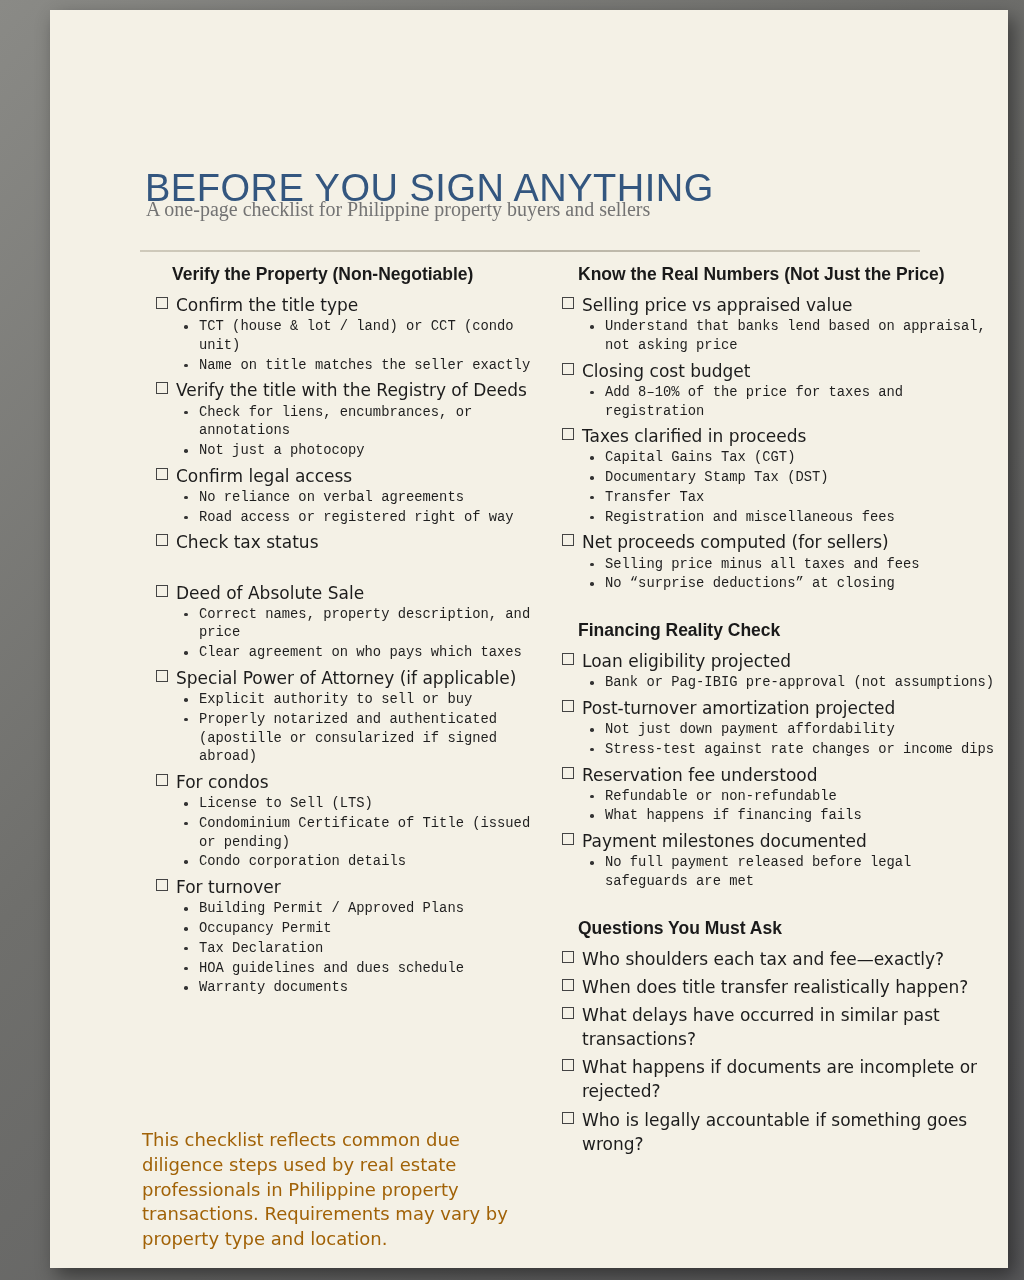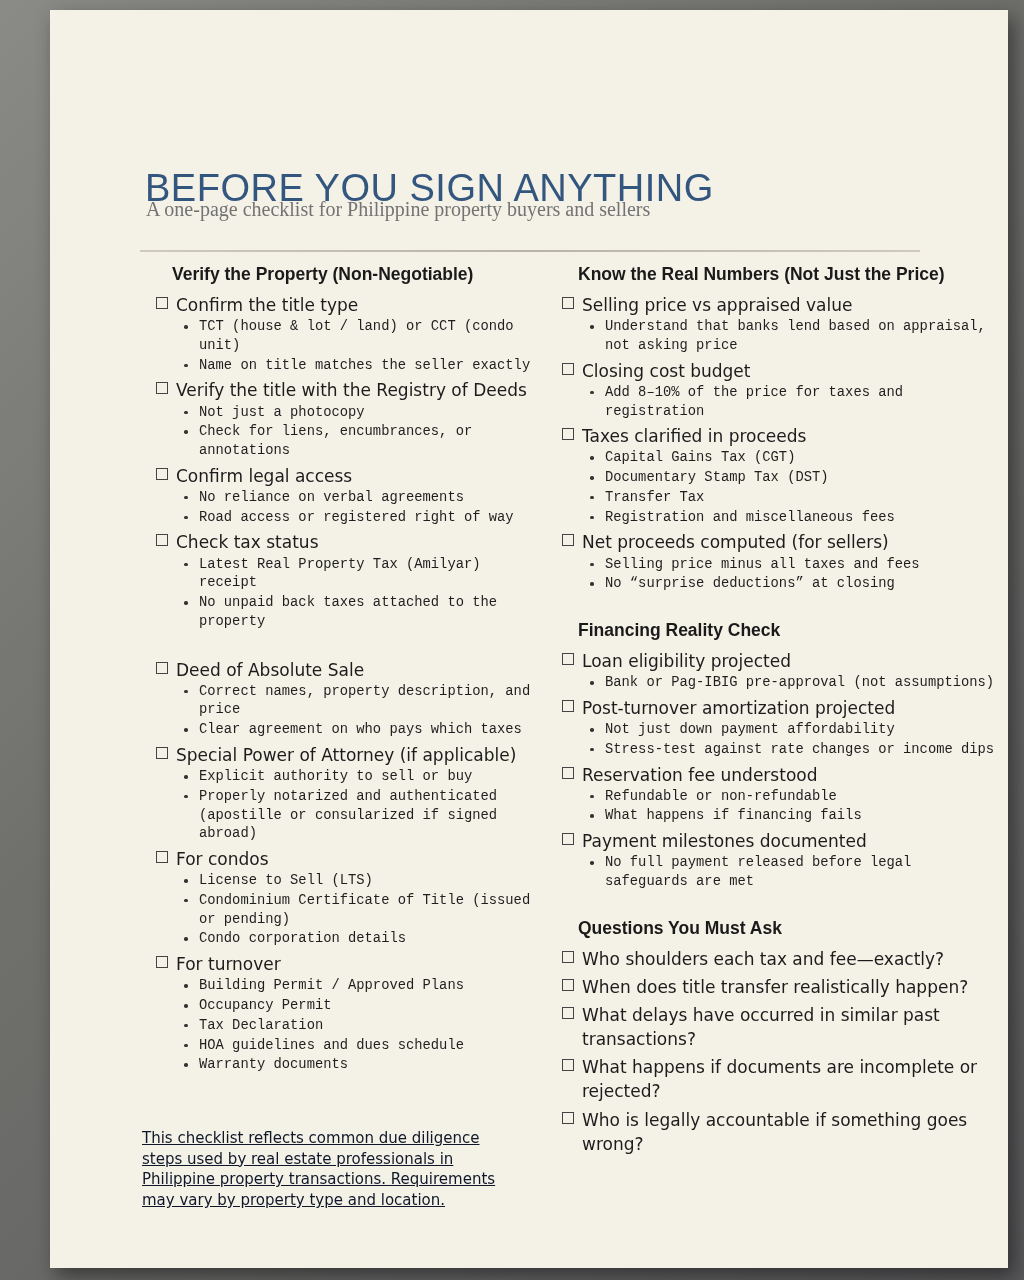--- a/index.html
+++ b/index.html
@@ -128,24 +128,23 @@
     width: 3.5px;
     height: 3.5px;
     border-radius: 50%;
     background: #333;
   }
   .footnote {
     position: absolute;
     left: 92px;
     top: 1118px;
     width: 380px;
-    font-size: 15px;
+    font-size: 18px;
     line-height: 1.38;
-    color: #0f172a;
-    text-decoration: underline;
+    color: #a16207;
   }
   .qa ul.checks > li {
     margin-bottom: 4px;
   }
 </style>
 </head>
 <body>
 
 <div class="page-bg"></div>
 
@@ -157,31 +156,28 @@
 
     <div class="col-left" id="left-column">
         <div class="block">
           <h2 class="section">Verify the Property (Non-Negotiable)</h2>
           <ul class="checks">
             <li><span class="box"></span><span>Confirm the title type</span><ul class="subs">
                 <li><span class="dot"></span><span>TCT (house &amp; lot / land) or CCT (condo unit)</span></li>
                 <li><span class="dot"></span><span>Name on title matches the seller exactly</span></li>
               </ul></li>
             <li><span class="box"></span><span>Verify the title with the Registry of Deeds</span><ul class="subs">
+                <li><span class="dot"></span><span>Check for liens, encumbrances, or annotations</span></li>
                 <li><span class="dot"></span><span>Not just a photocopy</span></li>
-                <li><span class="dot"></span><span>Check for liens, encumbrances, or annotations</span></li>
               </ul></li>
             <li><span class="box"></span><span>Confirm legal access</span><ul class="subs">
                 <li><span class="dot"></span><span>No reliance on verbal agreements</span></li>
                 <li><span class="dot"></span><span>Road access or registered right of way</span></li>
               </ul></li>
-            <li><span class="box"></span><span>Check tax status</span><ul class="subs">
-                <li><span class="dot"></span><span>Latest Real Property Tax (Amilyar) receipt</span></li>
-                <li><span class="dot"></span><span>No unpaid back taxes attached to the property</span></li>
-              </ul></li>
+            <li><span class="box"></span><span>Check tax status</span></li>
           </ul>
         </div>
         <div class="block gap">
           <ul class="checks">
             <li><span class="box"></span><span>Deed of Absolute Sale</span><ul class="subs">
                 <li><span class="dot"></span><span>Correct names, property description, and price</span></li>
                 <li><span class="dot"></span><span>Clear agreement on who pays which taxes</span></li>
               </ul></li>
             <li><span class="box"></span><span>Special Power of Attorney (if applicable)</span><ul class="subs">
                 <li><span class="dot"></span><span>Explicit authority to sell or buy</span></li>

